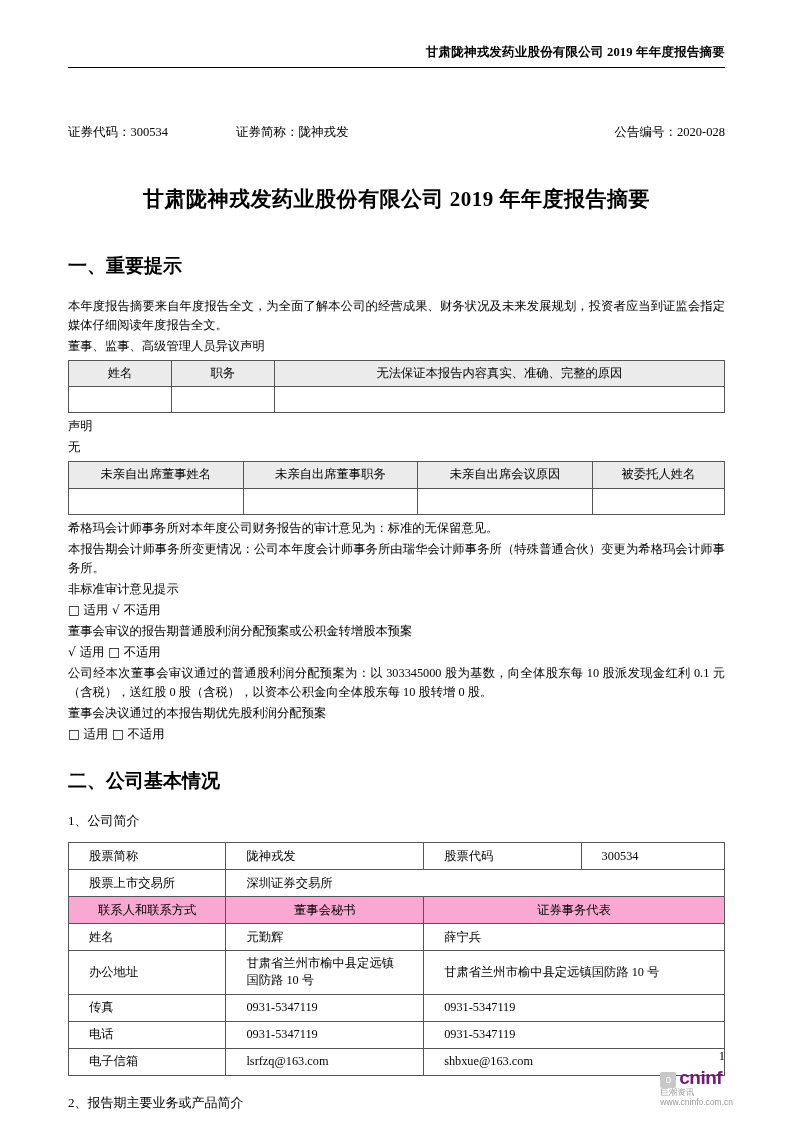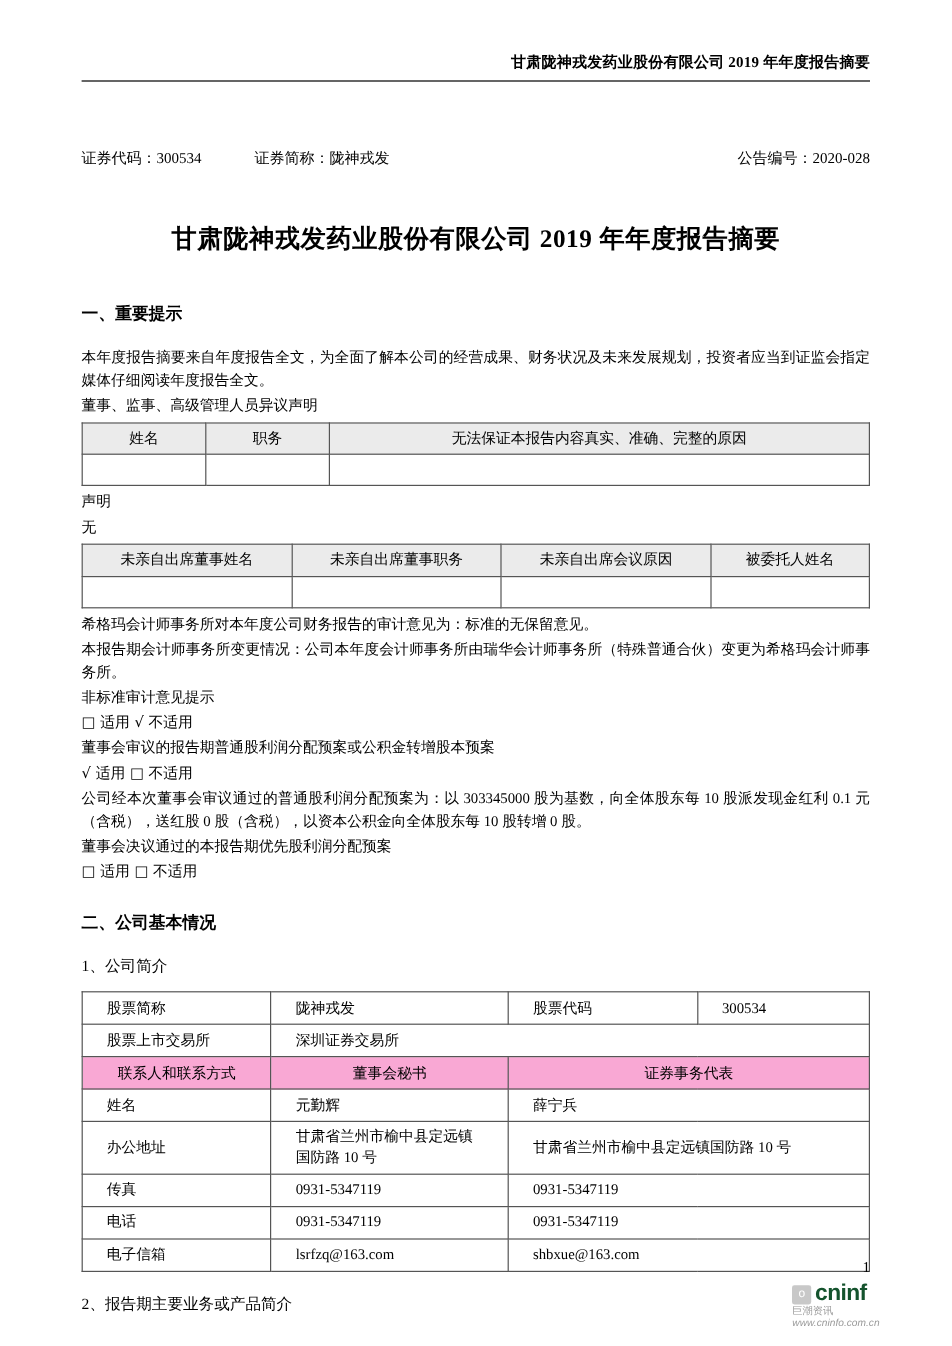--- a/index.html
+++ b/index.html
@@ -39,36 +39,36 @@
   .code-line {
     display: flex;
     justify-content: space-between;
     font-size: 12.5px;
     margin-bottom: 44px;
   }
   .code-line .col {
     white-space: nowrap;
   }
   .code-line .col.mid {
-    margin-left: 44px;
+    margin-left: 68px;
   }
   .code-line .col.right {
     margin-left: auto;
   }
   
   .doc-title {
     text-align: center;
     font-size: 21px;
     font-weight: bold;
     letter-spacing: 0.5px;
     margin: 0 0 40px 0;
   }
   
   h2.sec {
-    font-size: 14px;
+    font-size: 19px;
     font-weight: bold;
     margin: 0 0 18px 0;
   }
   h3.subsec {
     font-size: 13px;
     font-weight: normal;
     margin: 18px 0 12px 0;
   }
   p.body {
     font-size: 12.3px;
@@ -118,33 +118,32 @@
     position: absolute;
     right: 60px;
     bottom: 14px;
     text-align: left;
     line-height: 1.15;
   }
   .wm-logo {
     font-family: "Liberation Sans", sans-serif;
     font-size: 19px;
     font-weight: bold;
-    color: #14532d;
+    color: #701a75;
     letter-spacing: -0.5px;
   }
   .wm-sub {
     font-family: "Liberation Sans", sans-serif;
     font-size: 8.5px;
     color: #9a9a9a;
   }
   .wm-url {
     font-family: "Liberation Sans", sans-serif;
     font-size: 8.5px;
     color: #9a9a9a;
-    font-style: italic;
   }
   .wm-badge {
     display: inline-block;
     width: 16px;
     height: 16px;
     background: #c8c8c8;
     color: #ffffff;
     font-size: 10px;
     line-height: 16px;
     text-align: center;

